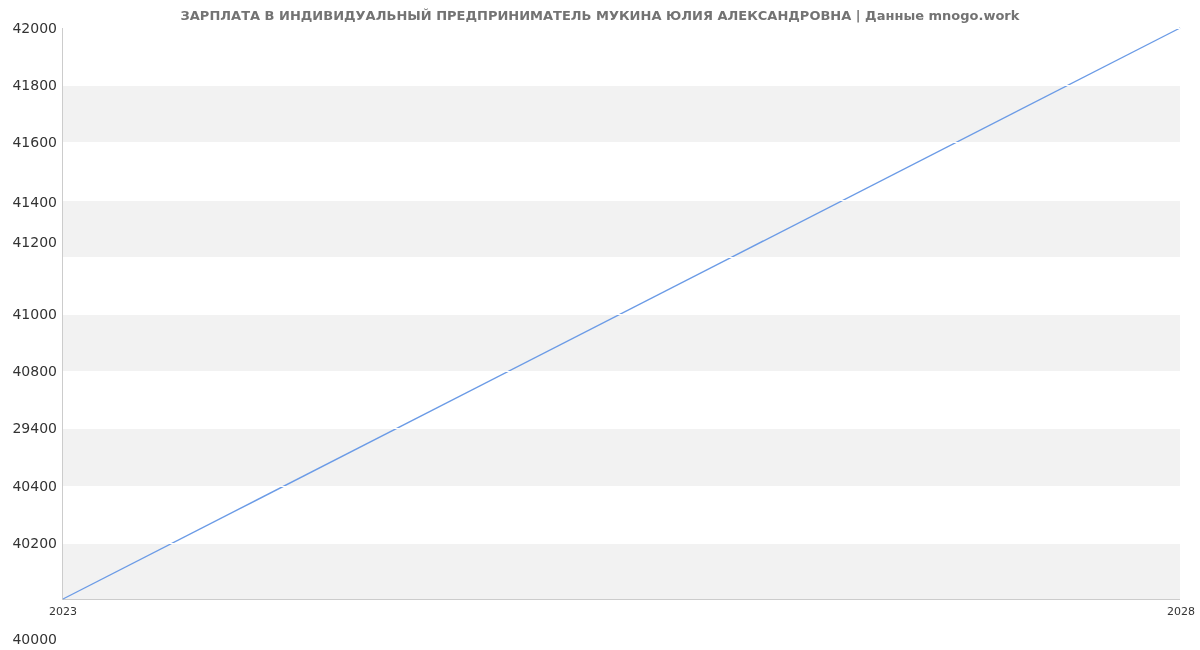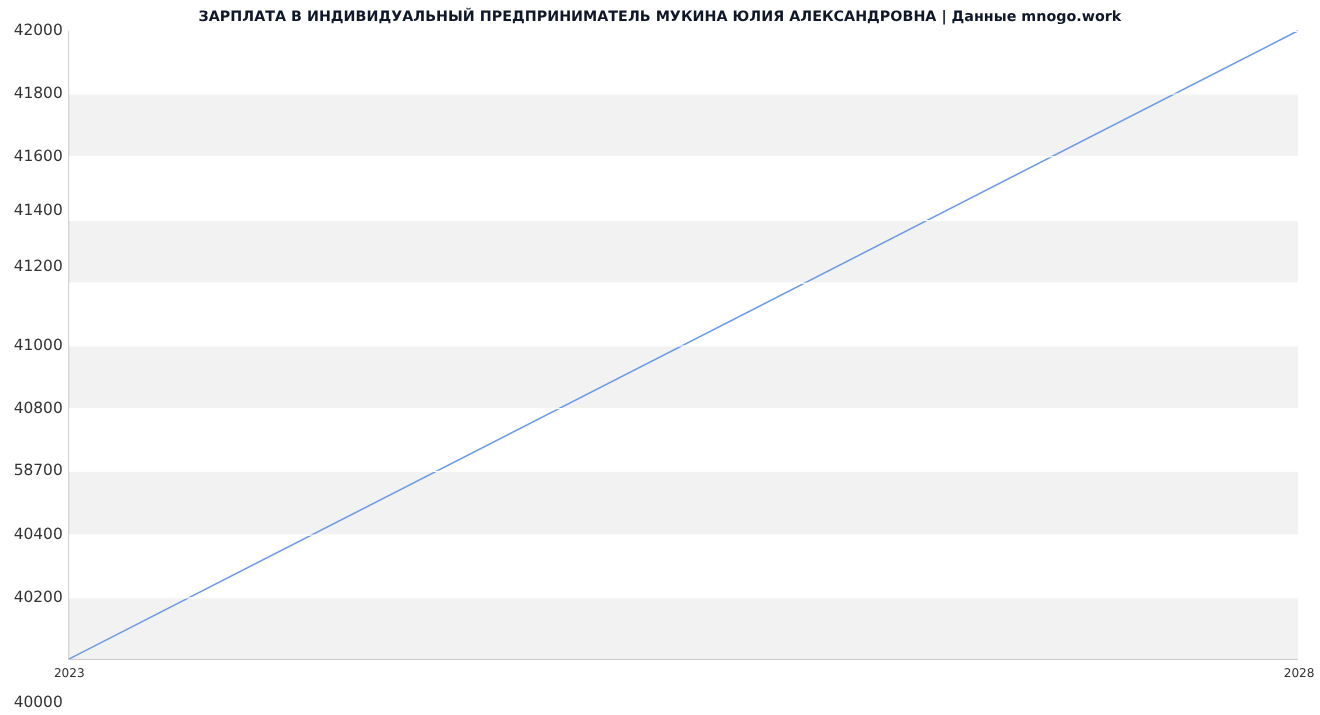--- a/index.html
+++ b/index.html
@@ -18,21 +18,21 @@
     height: 650px;
   }
   .title {
     position: absolute;
     top: 8px;
     left: 0;
     width: 1200px;
     text-align: center;
     font-size: 13px;
     font-weight: 600;
-    color: #0f172a;
+    color: #737373;
   }
   .plot-area {
     position: absolute;
     background: #f2f2f2;
     border-left: 1px solid #cccccc;
     border-bottom: 1px solid #cccccc;
     box-sizing: border-box;
     overflow: visible;
   }
   .gridline-h {
@@ -94,29 +94,29 @@
     <svg class="line-layer" id="line-layer" preserveAspectRatio="none" viewBox="0 0 1118 572">
         <path d="M0 572 L1118 0" fill="none" stroke="#6b9be6" stroke-width="1.4"></path>
       </svg>
   <div class="gridline-h" style="top: 572px;"></div>
       <div class="y-tick-label" style="top: 572px; margin-top: 39px;">40000</div>
       <div class="gridline-h" style="top: 514.8px;"></div>
       <div class="y-tick-label" style="top: 514.8px;">40200</div>
       <div class="gridline-h" style="top: 457.6px;"></div>
       <div class="y-tick-label" style="top: 457.6px;">40400</div>
       <div class="gridline-h" style="top: 400.4px;"></div>
-      <div class="y-tick-label" style="top: 400.4px;">58700</div>
+      <div class="y-tick-label" style="top: 400.4px;">29400</div>
       <div class="gridline-h" style="top: 343.2px;"></div>
       <div class="y-tick-label" style="top: 343.2px;">40800</div>
       <div class="gridline-h" style="top: 286px;"></div>
       <div class="y-tick-label" style="top: 286px;">41000</div>
       <div class="gridline-h" style="top: 228.8px;"></div>
       <div class="y-tick-label" style="top: 214px; text-align: center;">41200</div>
       <div class="gridline-h" style="top: 171.6px;"></div>
-      <div class="y-tick-label" style="top: 163px;">41400</div>
+      <div class="y-tick-label" style="top: 174px;">41400</div>
       <div class="gridline-h" style="top: 114.4px;"></div>
       <div class="y-tick-label" style="top: 114.4px;">41600</div>
       <div class="gridline-h" style="top: 57.2px;"></div>
       <div class="y-tick-label" style="top: 57.2px;">41800</div>
       <div class="gridline-h" style="top: 0px;"></div>
       <div class="y-tick-label" style="top: 0px;">42000</div>
       <div class="x-tick-label" style="left: 0px;">2023</div>
       <div class="x-tick-label" style="left: 1118px;">2028</div>
     </div>
 </div>

